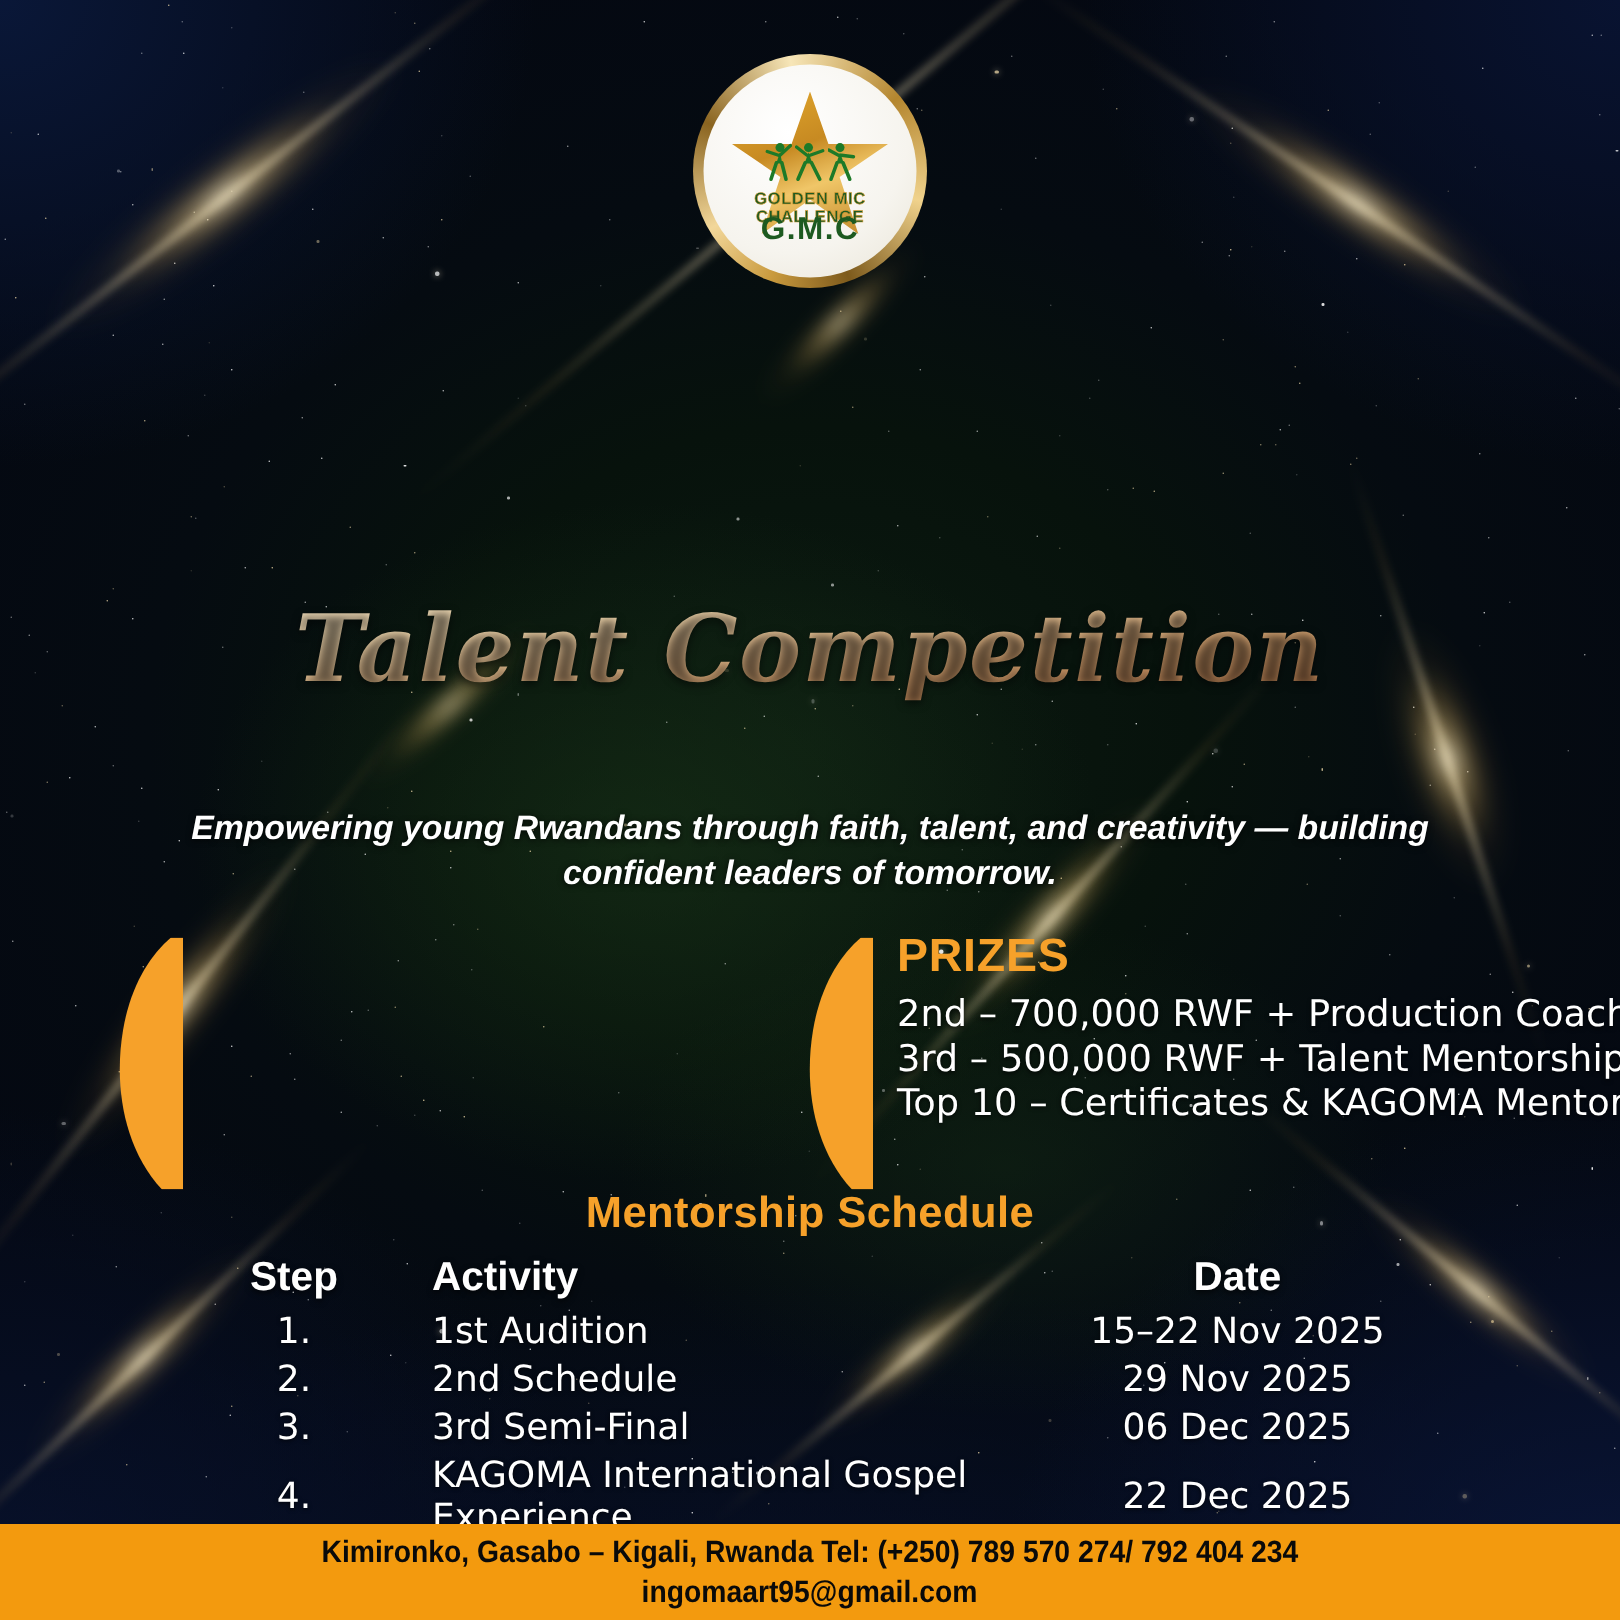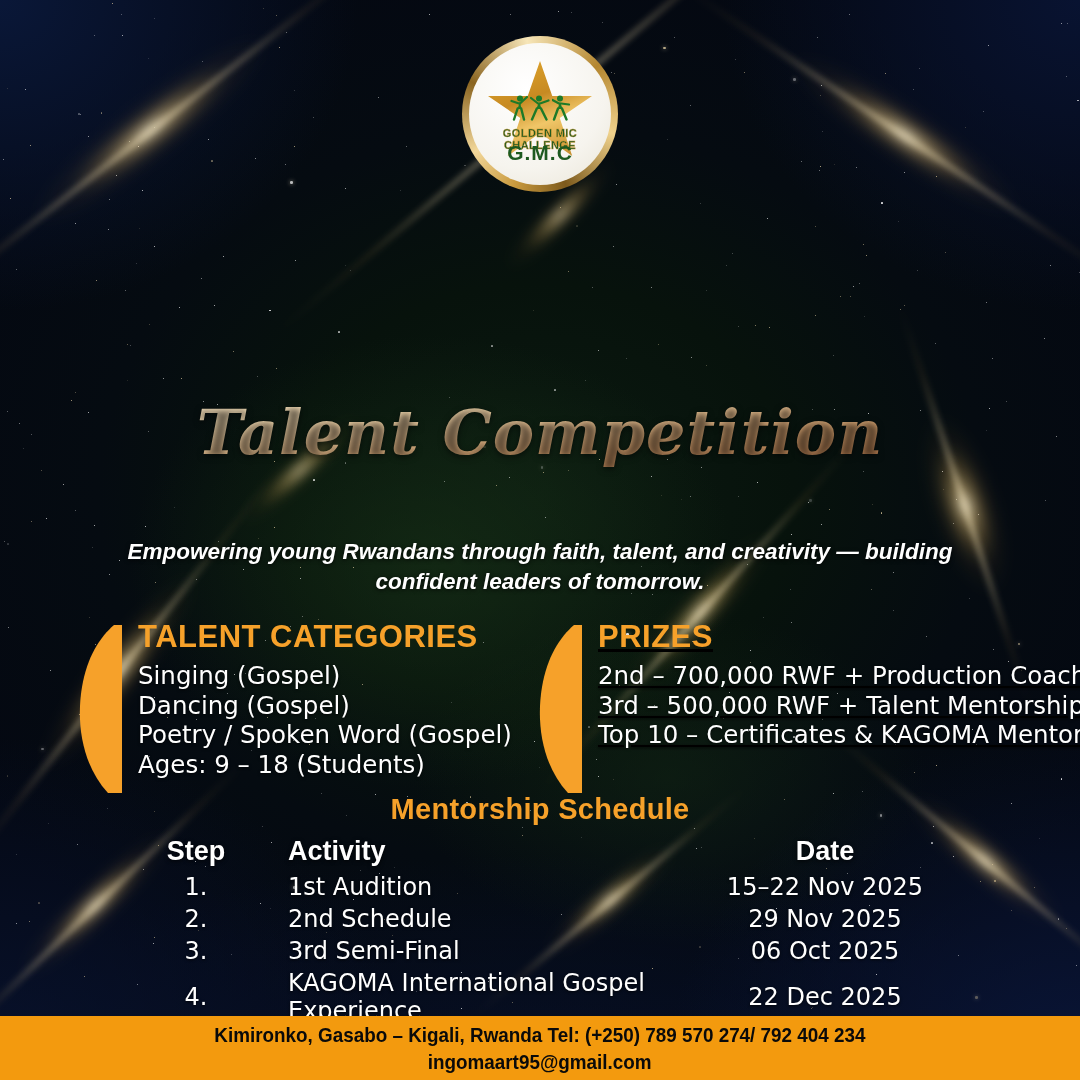--- a/index.html
+++ b/index.html
@@ -198,21 +198,21 @@
     font-style: italic;
     font-weight: bold;
     font-size: 22.5px;
     line-height: 30px;
     text-shadow: 0 1px 4px rgba(0,0,0,.8);
   }
 
   
   .panel { position: absolute; top: 620px; }
   .panel-left  { left: 78px;  width: 470px; }
-  .panel-right { left: 538px; width: 520px; text-decoration: underline; }
+  .panel-right { left: 538px; width: 520px; }
 
   .bracket {
     position: absolute;
     left: 0; top: 5px;
     width: 44px; height: 168px;
     background: #F6A12A;
     clip-path: path("M44,0 L44,168 L30,168 C4,140 -2,98 4,62 C9,32 22,12 36,0 Z");
   }
   .panel-body { margin-left: 60px; }
   .panel-title {
@@ -774,27 +774,20 @@
   </div>
 
 
   <div class="script">Talent Competition</div>
 
 
   <div class="tagline">Empowering young Rwandans through faith, talent, and creativity — building confident leaders of tomorrow.</div>
 
   <div class="panel panel-left">
     <div class="bracket"></div>
-    <div class="panel-body">
-      <div class="panel-title">TALENT CATEGORIES</div>
-      <div class="panel-line">Singing (Gospel)</div>
-      <div class="panel-line">Dancing (Gospel)</div>
-      <div class="panel-line">Poetry / Spoken Word (Gospel)</div>
-      <div class="panel-line">Ages: 9 – 18 (Students)</div>
-    </div>
   </div>
 
   <div class="panel panel-right">
     <div class="bracket"></div>
     <div class="panel-body">
       <div class="panel-title">PRIZES</div>
       <div class="panel-line">2nd – 700,000 RWF + Production Coaching</div>
       <div class="panel-line">3rd – 500,000 RWF + Talent Mentorship</div>
       <div class="panel-line">Top 10 – Certificates &amp; KAGOMA Mentorship</div>
     </div>
@@ -817,21 +810,21 @@
             <td class="col-date">15–22 Nov 2025</td>
           </tr>
           <tr>
             <td class="col-step">2.</td>
             <td class="col-activity">2nd Schedule</td>
             <td class="col-date">29 Nov 2025</td>
           </tr>
           <tr>
             <td class="col-step">3.</td>
             <td class="col-activity">3rd Semi-Final</td>
-            <td class="col-date">06 Oct 2025</td>
+            <td class="col-date">06 Dec 2025</td>
           </tr>
           <tr>
             <td class="col-step">4.</td>
             <td class="col-activity">KAGOMA International Gospel Experience</td>
             <td class="col-date">22 Dec 2025</td>
           </tr>
           <tr>
             <td class="col-step">5.</td>
             <td class="col-activity">GRAND FINAL</td>
             <td class="col-date">26 Dec 2025</td>

